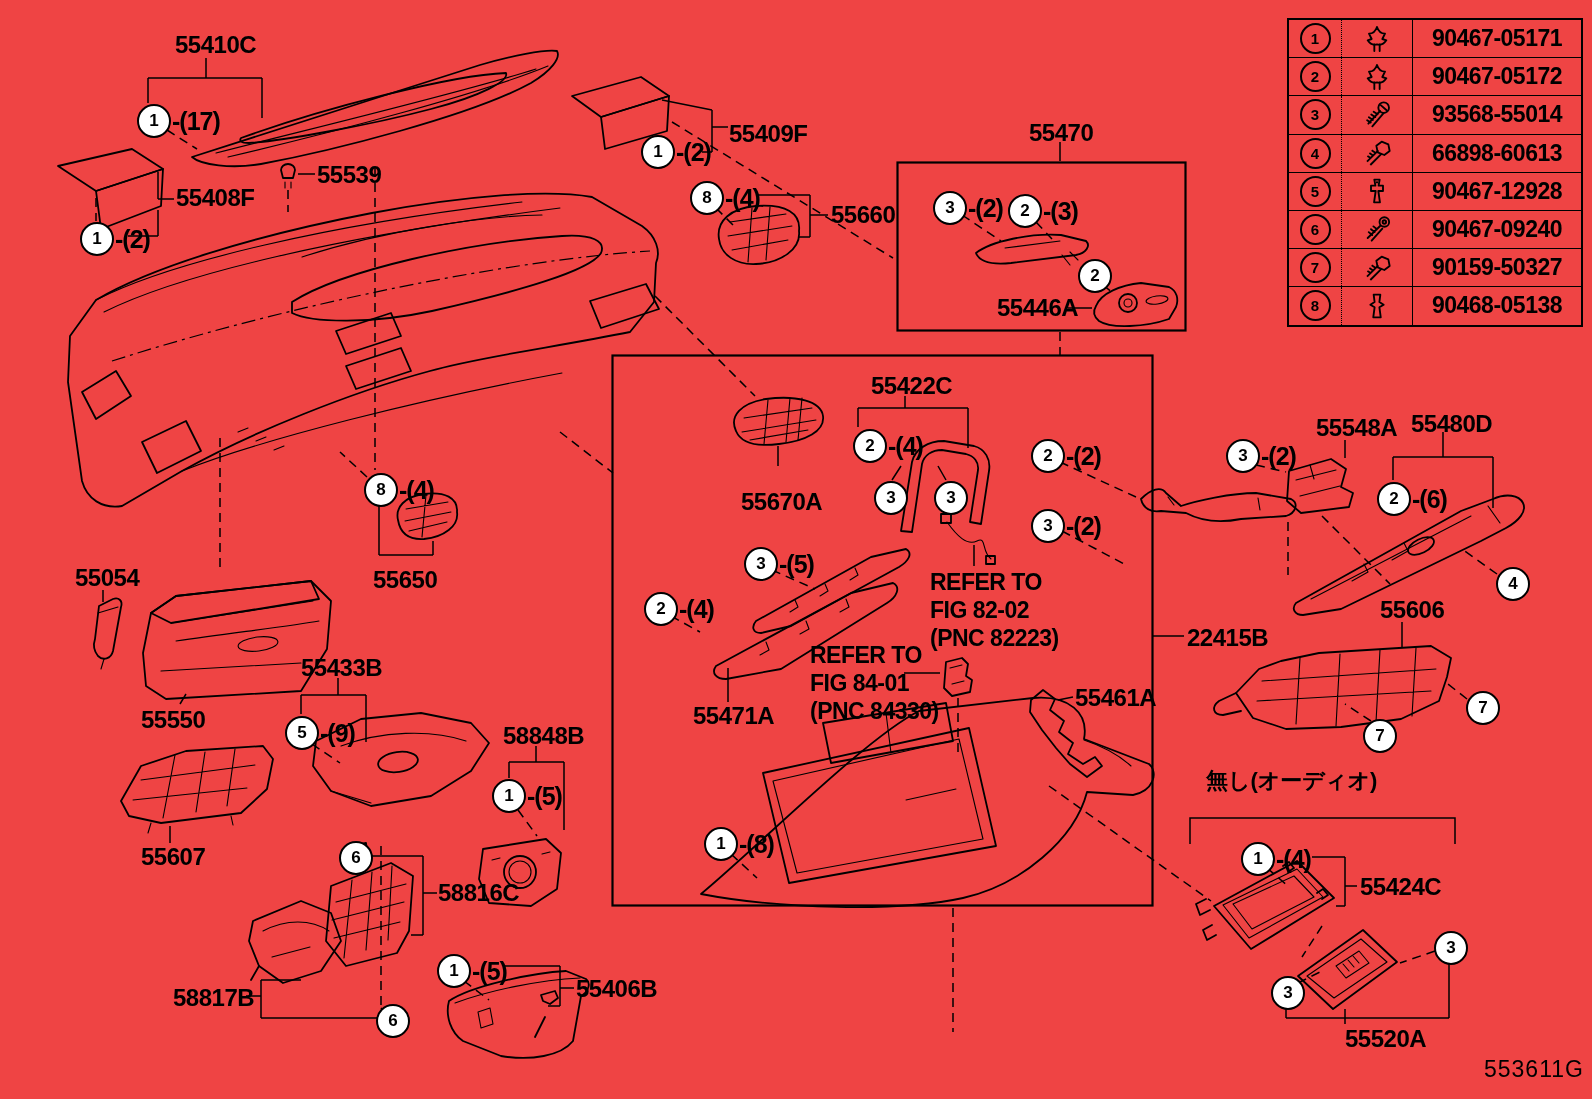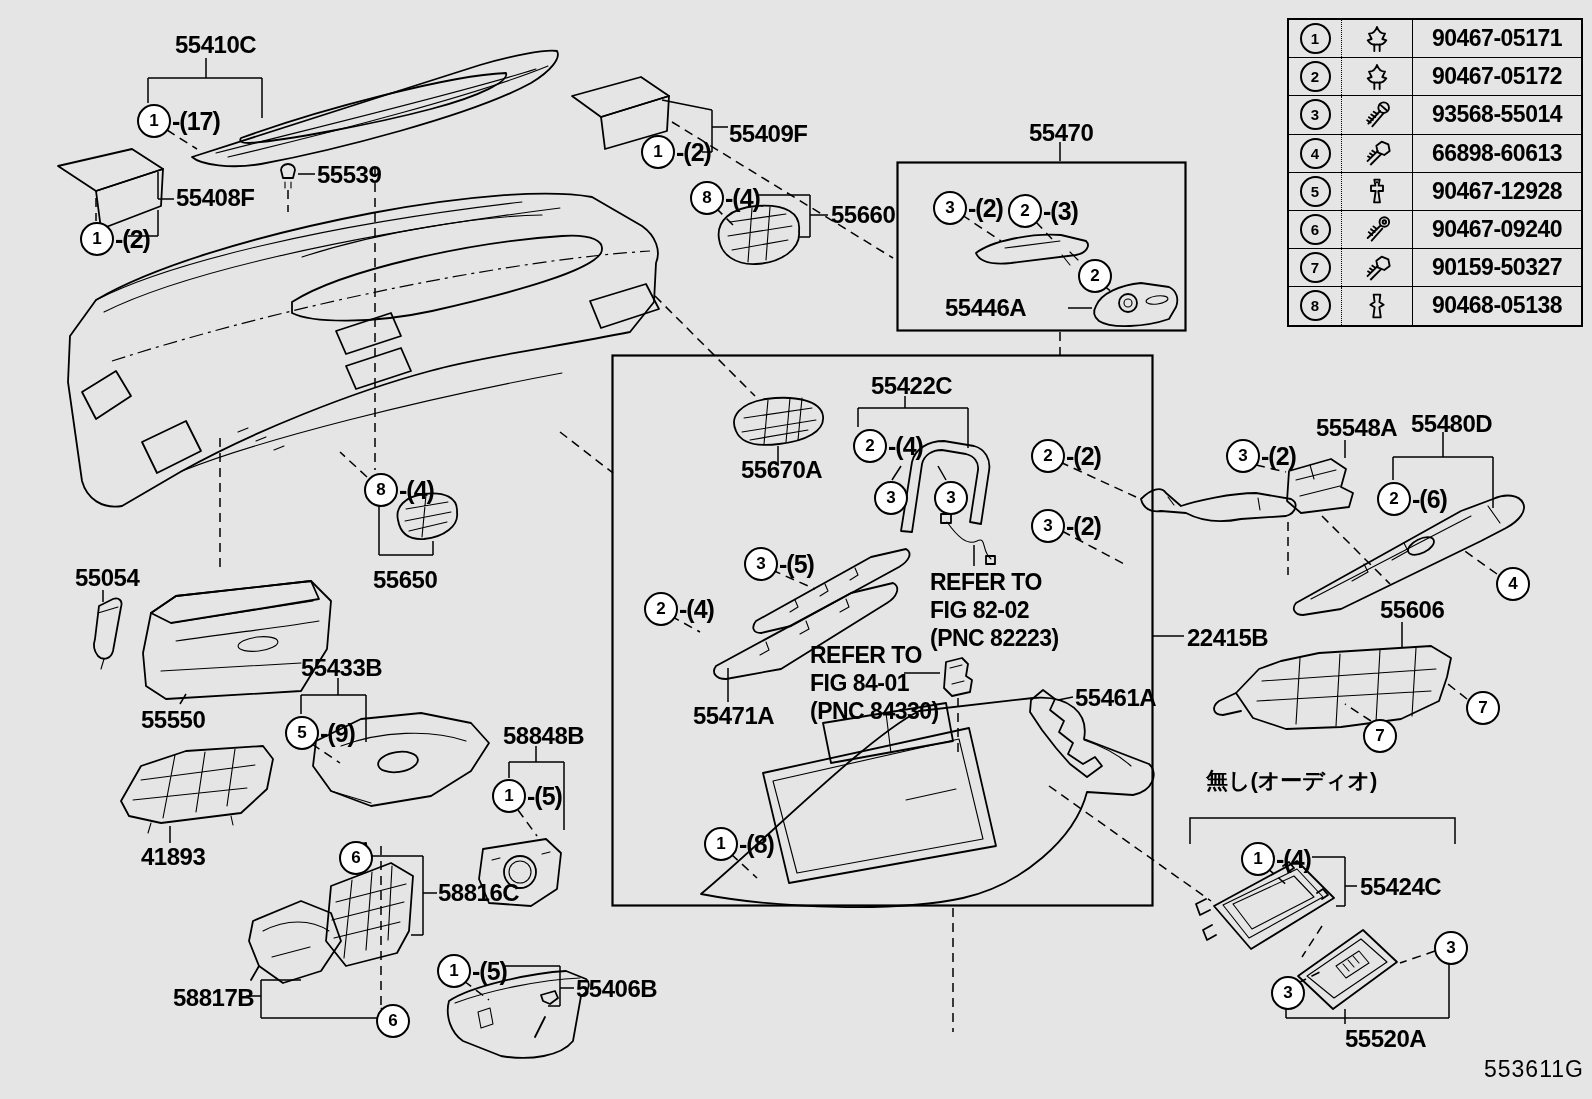--- a/index.html
+++ b/index.html
@@ -1,16 +1,16 @@
 <!DOCTYPE html>
 <html><head>
 <meta charset="utf-8">
 <style>
   html,body{margin:0;padding:0;background:#fff;}
-  .canvas{position:relative;width:1592px;height:1099px;background:#e5e5e5;overflow:hidden;
+  .canvas{position:relative;width:1592px;height:1099px;background:#ef4444;overflow:hidden;
           font-family:"Liberation Sans",sans-serif;color:#000;}
   svg.art{position:absolute;left:0;top:0;}
   .o{fill:none;stroke:#000;stroke-width:1.8;stroke-linejoin:round;stroke-linecap:round;}
   .i{fill:none;stroke:#000;stroke-width:1.1;stroke-linejoin:round;stroke-linecap:round;}
   .ld{fill:none;stroke:#000;stroke-width:1.5;}
   .dash{fill:none;stroke:#000;stroke-width:1.5;stroke-dasharray:9 6;}
   .dd{fill:none;stroke:#000;stroke-width:1.2;stroke-dasharray:14 5 3 5;}
   .box{fill:none;stroke:#000;stroke-width:2.2;}
   .plabel{position:absolute;font-weight:700;font-size:24px;letter-spacing:-0.5px;white-space:nowrap;}
   .refer{position:absolute;font-weight:700;font-size:23px;letter-spacing:-0.5px;line-height:1.22;white-space:pre-line;}
@@ -298,28 +298,28 @@
       <path class="dash" d="M464,981 L489,1000 M560,432 L613,473"></path>
     </g>
   </svg>
 
   <div class="plabel" style="left:175px;top:31px">55410C</div>
   <div class="plabel" style="left:176px;top:184px">55408F</div>
   <div class="plabel" style="left:317px;top:161px">55539</div>
   <div class="plabel" style="left:729px;top:120px">55409F</div>
   <div class="plabel" style="left:831px;top:201px">55660</div>
   <div class="plabel" style="left:1029px;top:119px">55470</div>
-  <div class="plabel" style="left:945px;top:294px">55446A</div>
+  <div class="plabel" style="left:997px;top:294px">55446A</div>
   <div class="plabel" style="left:871px;top:372px">55422C</div>
-  <div class="plabel" style="left:741px;top:456px">55670A</div>
+  <div class="plabel" style="left:741px;top:488px">55670A</div>
   <div class="plabel" style="left:373px;top:566px">55650</div>
   <div class="plabel" style="left:75px;top:564px">55054</div>
   <div class="plabel" style="left:141px;top:706px">55550</div>
   <div class="plabel" style="left:301px;top:654px">55433B</div>
-  <div class="plabel" style="left:141px;top:843px">41893</div>
+  <div class="plabel" style="left:141px;top:843px">55607</div>
   <div class="plabel" style="left:503px;top:722px">58848B</div>
   <div class="plabel" style="left:438px;top:879px">58816C</div>
   <div class="plabel" style="left:173px;top:984px">58817B</div>
   <div class="plabel" style="left:576px;top:975px">55406B</div>
   <div class="plabel" style="left:693px;top:702px">55471A</div>
   <div class="plabel" style="left:1075px;top:684px">55461A</div>
   <div class="plabel" style="left:1187px;top:624px">22415B</div>
   <div class="plabel" style="left:1316px;top:414px">55548A</div>
   <div class="plabel" style="left:1411px;top:410px">55480D</div>
   <div class="plabel" style="left:1380px;top:596px">55606</div>

